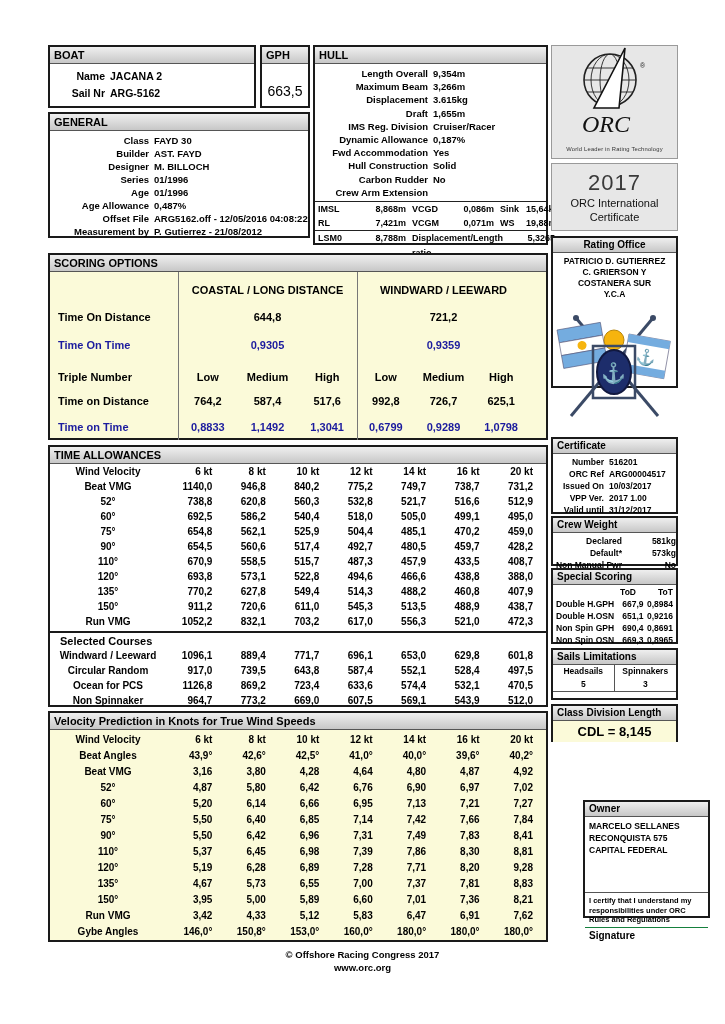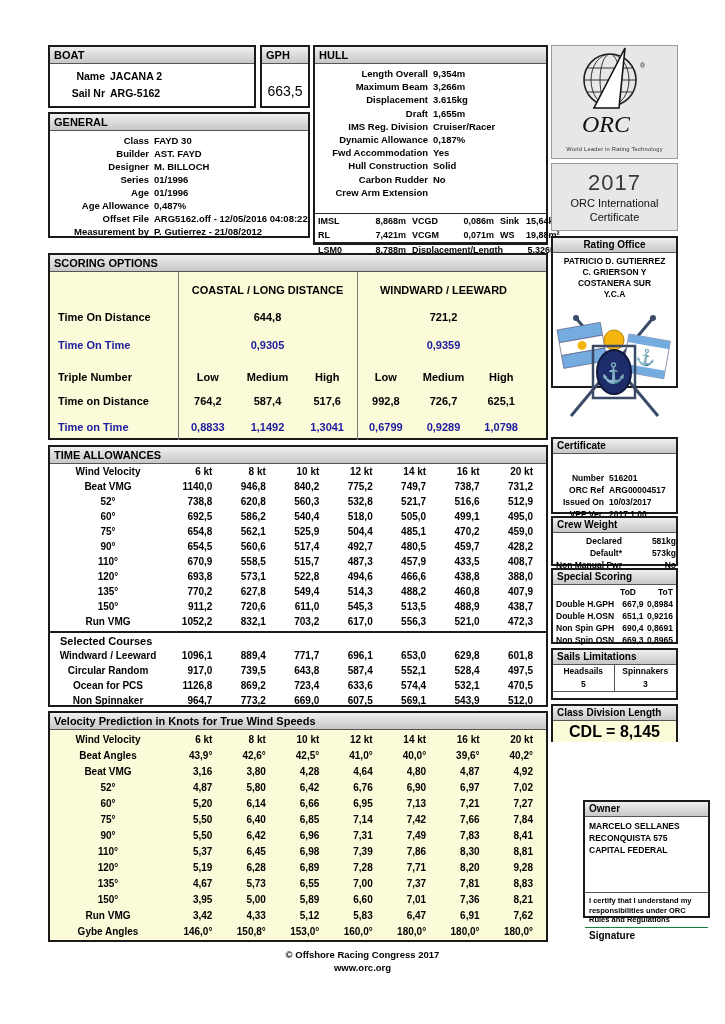--- a/index.html
+++ b/index.html
@@ -24,21 +24,21 @@
   .kv-general .trow{font-size:9.5px;line-height:13px}
   .kv-general .tlab{width:104px}
   .kv-hull{padding-top:3px}
   .kv-hull .trow{font-size:9.5px;line-height:13.2px;min-height:13.2px}
   .kv-hull .tlab{width:118px}
 
   
   .measrow{display:grid;grid-template-columns:36px 52px 42px 46px 32px 1fr;
            font-size:9px;font-weight:bold;line-height:14px;padding:0 3px}
   .measrow .r{text-align:right}
-  .meas-top{border-top:1.5px solid #222;margin-top:14px}
+  .meas-top{border-top:1.5px solid #222;margin-top:2px}
   .lsmrow{display:grid;grid-template-columns:36px 52px 1fr 52px;border-top:1.5px solid #222;
           font-size:9px;font-weight:bold;line-height:15px;padding:0 3px}
   .lsmrow .r{text-align:right}
 
   
   .sbody{position:relative;height:168px;font-weight:bold;font-size:11px}
   .sbody::before,.sbody::after{content:"";position:absolute;top:0;bottom:0;width:1px;background:#777}
   .sbody::before{left:128px}
   .sbody::after{left:307px}
   .srow{display:flex;align-items:center}
@@ -53,21 +53,21 @@
                 font-weight:bold;font-size:10px}
   .numtab .tlab{text-align:center;padding-right:6px}
   .numtab .tcell{text-align:right;padding-right:13px}
   .ta .trow{line-height:15px}
   .vp .trow{line-height:16px}
   .subhead{border-top:2px solid #1a1a1a;font-weight:bold;font-size:11px;
            padding:2px 0 1px 10px;margin-top:2px}
 
   
   .side-gray{position:absolute;background:#e7e7e7;border:1px solid #9a9a9a}
-  .kv-cert{padding-top:18px}
+  .kv-cert{padding-top:2px}
   .kv-cert .trow{font-size:8.5px;line-height:12px}
   .kv-cert .tlab{width:56px}
   .kv-crew{padding-top:2px}
   .kv-crew .trow{font-size:8.5px;line-height:12px}
   .kv-crew .tlab{flex:1;text-align:right;padding-right:8px}
   .kv-crew .tcell{width:46px}
   .kv-ss .trow{font-size:8.5px;line-height:12px;padding:0 3px}
   .kv-ss .tlab{flex:1;text-align:left;padding:0}
   .kv-ss .tcell{width:37px;text-align:right}
   .ss-head{display:flex;font-size:8.5px;font-weight:bold;line-height:12px;padding:1px 3px 0}
@@ -80,21 +80,21 @@
   .ro-lines{padding-top:3px;text-align:center;font-weight:bold;font-size:8.5px;line-height:11px}
   .owner-lines{padding:3px 0 0 4px;font-weight:bold;font-size:8.5px;line-height:12px;text-align:left}
   .certify{border-top:1px solid #555;margin-top:36px;padding:3px 3px 2px 4px;
            font-size:7.5px;font-weight:bold;line-height:9.5px}
   .sig{border-top:1px solid #15803d;font-size:10px;font-weight:bold;padding:2px 0 0 4px;height:18px}
 
   .sl-grid{display:grid;grid-template-columns:1fr 1fr;text-align:center;
            font-size:8.5px;font-weight:bold;line-height:13px}
   .sl-grid div:first-child{border-right:1px solid #555}
   .sl-vals{border-bottom:1px solid #555}
-  .cdl-val{font-size:16px;font-weight:bold;text-align:center;line-height:21px}
+  .cdl-val{font-size:13px;font-weight:bold;text-align:center;line-height:21px}
 
   .year{font-size:22px;color:#3a3a3a;text-align:center;line-height:26px;letter-spacing:1px}
   .yline{font-size:11px;text-align:center;line-height:14px;color:#111}
   .tagline{font-size:5.8px;text-align:center;color:#333;letter-spacing:.2px}
 
   .footer{position:absolute;top:948px;left:0;width:100%;text-align:center;
           font-size:9.5px;font-weight:bold;line-height:13px}
 </style>
 </head>
 <body>

